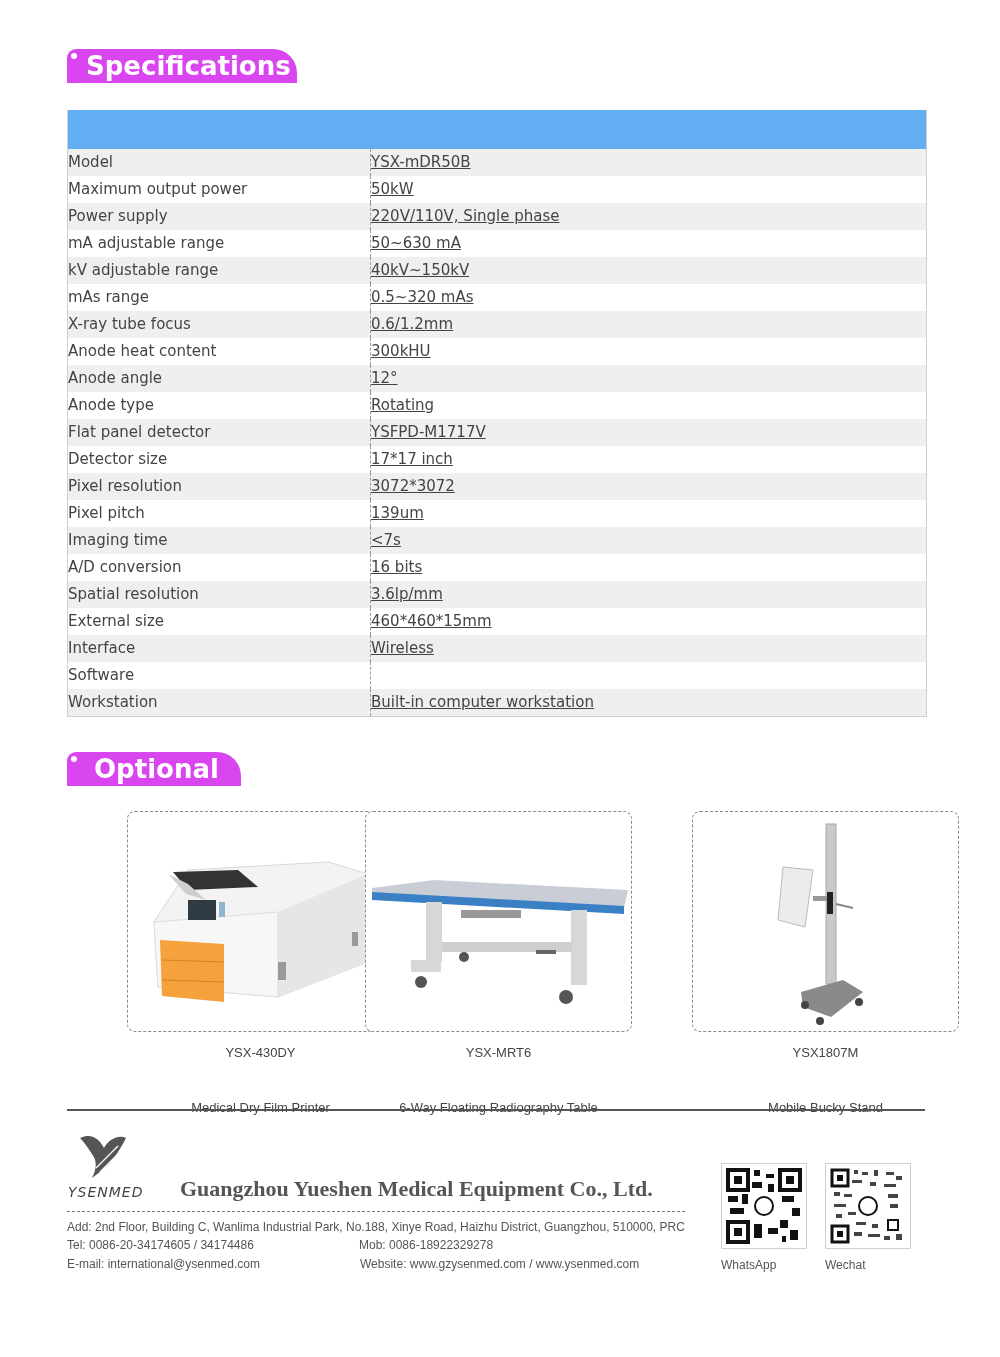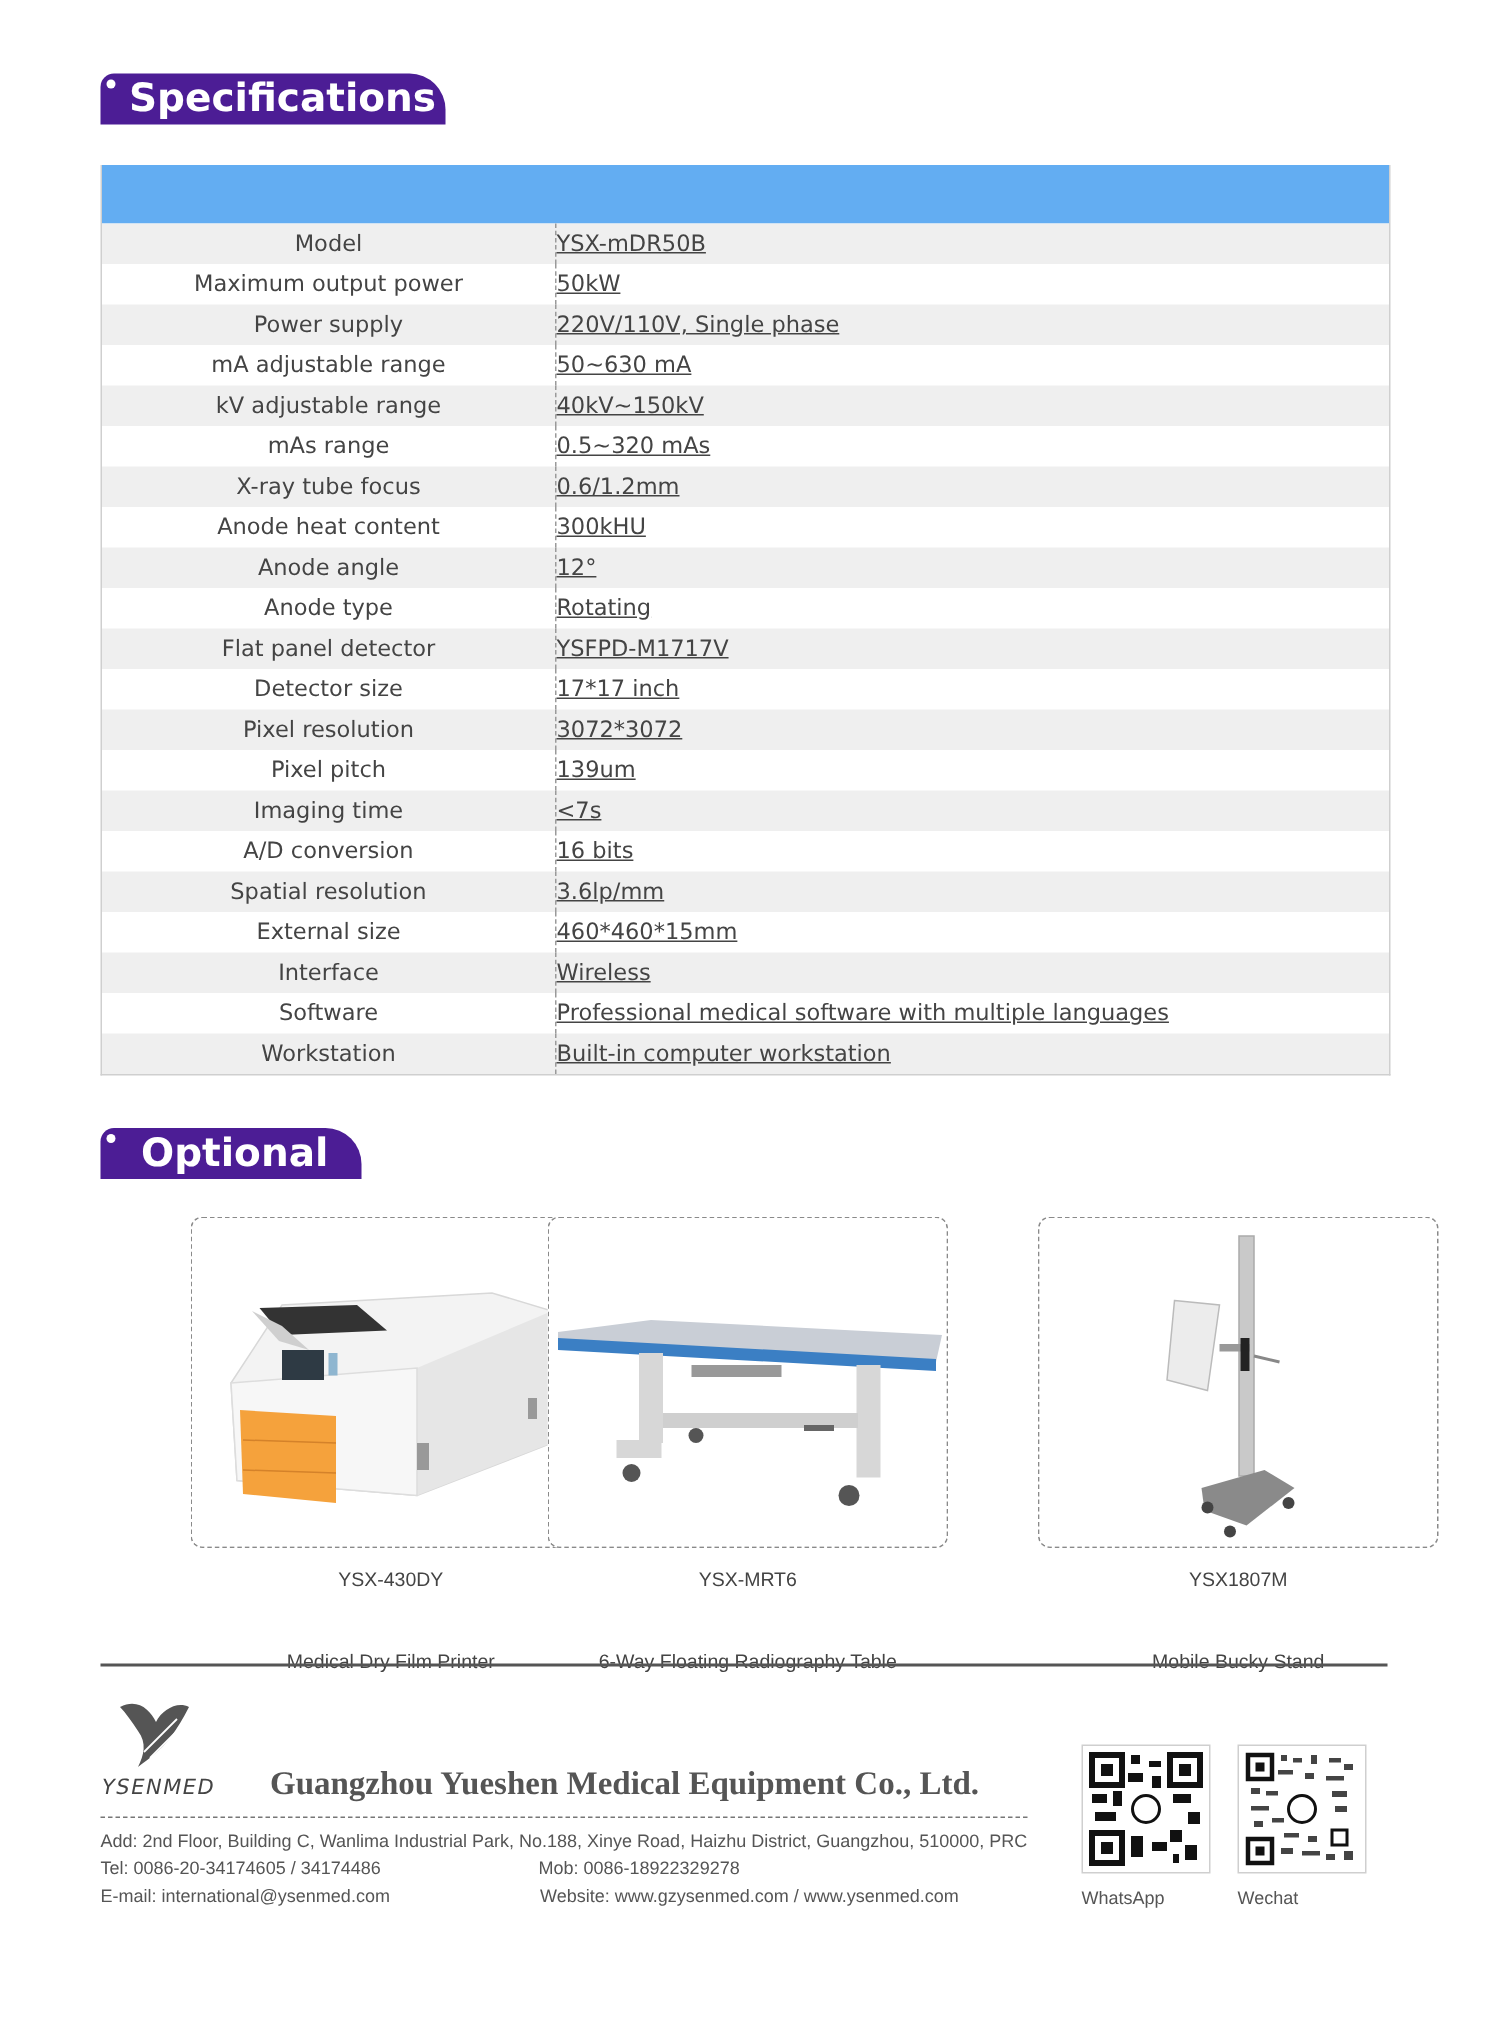--- a/index.html
+++ b/index.html
@@ -1,34 +1,34 @@
 <!DOCTYPE html>
 <html><head>
 <meta charset="utf-8">
 <style>
   html, body { margin: 0; padding: 0; background: #ffffff; }
   body { width: 1000px; height: 1357px; position: relative; overflow: hidden;
          font-family: "DejaVu Sans", sans-serif; color: #333; }
 
   
-  .section-pill { position: absolute; left: 67px; height: 34px; background: #4c1d95;
+  .section-pill { position: absolute; left: 67px; height: 34px; background: #d946ef;
                   border-radius: 9px 24px 0 0; color: #fff; font-weight: bold;
                   font-family: "DejaVu Sans", sans-serif; font-size: 26px; line-height: 34px; }
   .section-pill .dot { position: absolute; left: 4px; top: 4px; width: 6px; height: 6px;
                        border-radius: 50%; background: #fff; }
   .section-pill .txt { position: absolute; top: 0; }
 
   
   .spec-table { position: absolute; left: 67px; top: 110px; width: 858px;
                 border: 1px solid #cfcfcf; border-top: none; }
   .spec-header { height: 39px; background: #63adf2; }
   .spec-row { height: 27px; display: flex; font-size: 15px; color: #444; }
   .spec-row:nth-child(odd) { background: #efefef; }
   .spec-row:nth-child(even) { background: #ffffff; }
-  .spec-row .k { width: 303px; text-align: center; line-height: 27px;
+  .spec-row .k { width: 303px; text-align: left; line-height: 27px;
                  border-right: 1px dashed #9a9a9a; box-sizing: border-box; }
   .spec-row .v { flex: 1; text-align: left; line-height: 27px; text-decoration: underline; }
 
   
   .product { position: absolute; top: 811px; width: 267px; }
   .product .frame { width: 265px; height: 219px; border: 1px dashed #8a8a8a;
                     border-radius: 8px; position: relative; background: #fff; overflow: hidden; }
   .product .model { text-align: center; font-family: "Liberation Sans", sans-serif;
                     font-size: 13px; color: #444; margin-top: 12px; line-height: 17px; }
   .product .name  { text-align: center; font-family: "Liberation Sans", sans-serif;
@@ -129,21 +129,20 @@
       <div class="spec-row">
     <div class="k">External size</div>
     <div class="v">460*460*15mm</div>
   </div>
       <div class="spec-row">
     <div class="k">Interface</div>
     <div class="v">Wireless</div>
   </div>
       <div class="spec-row">
     <div class="k">Software</div>
-    <div class="v">Professional medical software with multiple languages</div>
   </div>
       <div class="spec-row">
     <div class="k">Workstation</div>
     <div class="v">Built-in computer workstation</div>
   </div>
     </div>
 </div>
 
 <div class="section-pill" style="top:752px; width:174px;">
   <span class="dot"></span>

